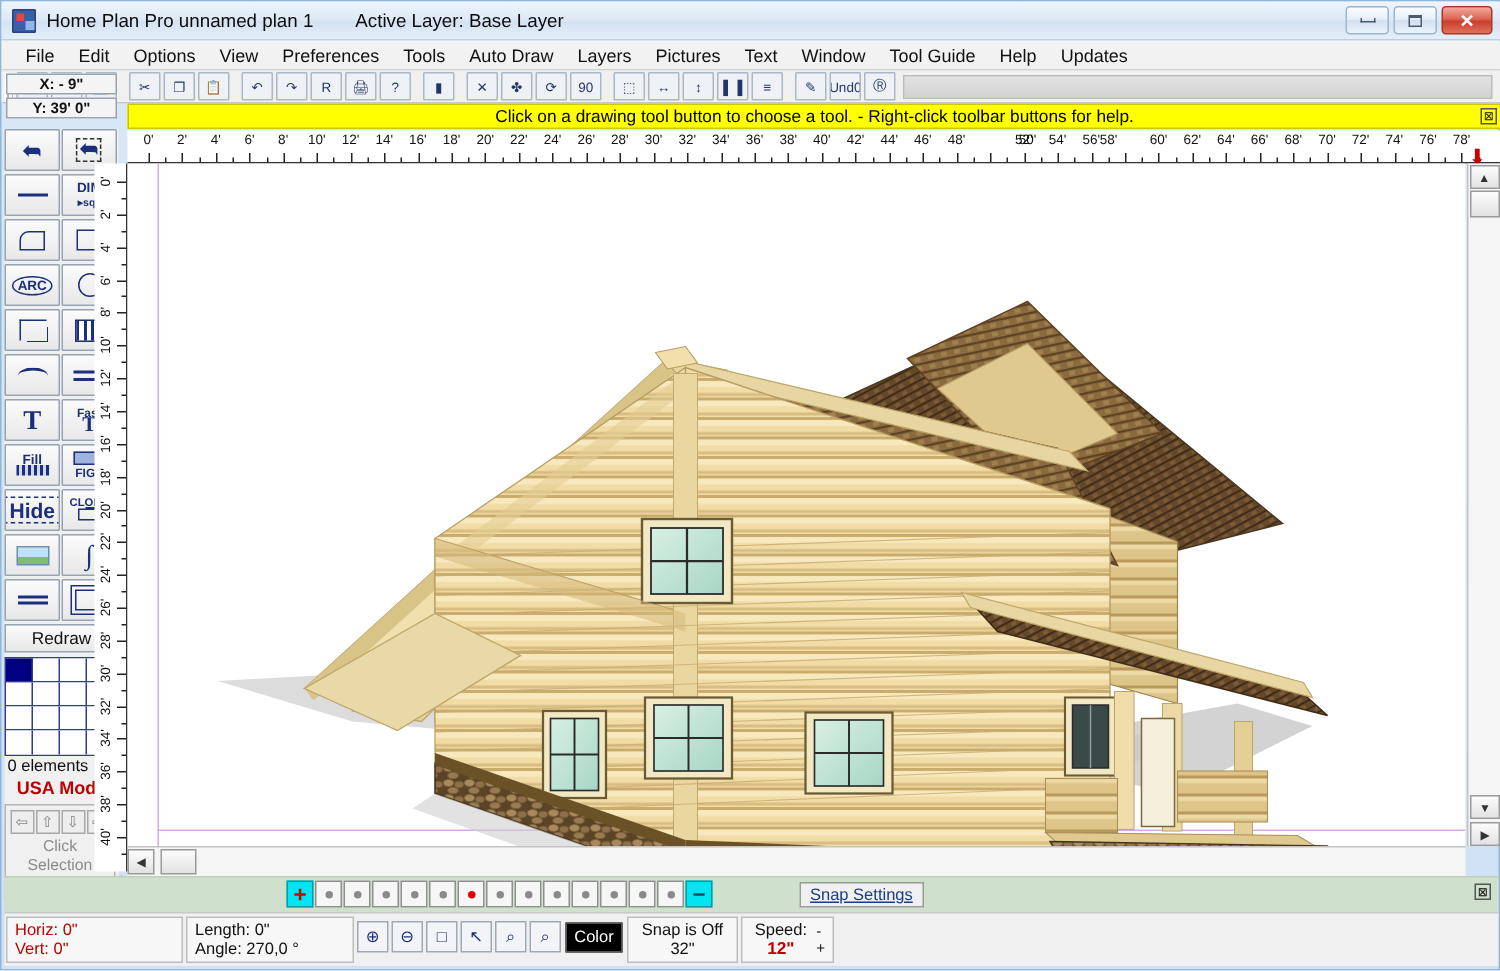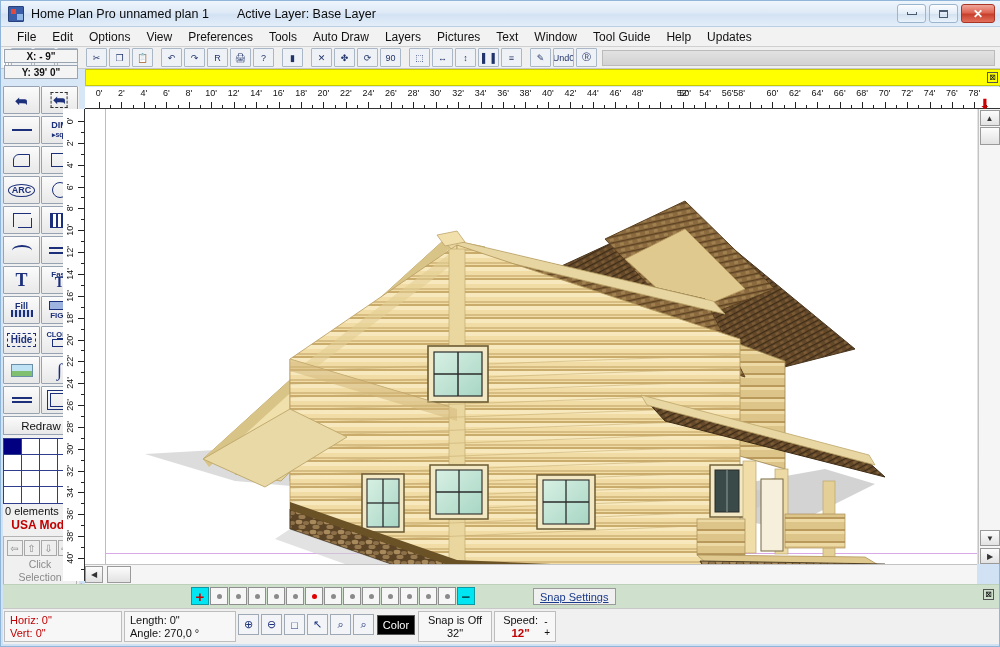--- a/index.html
+++ b/index.html
@@ -323,20 +323,21 @@
           <span>Und0</span>
         </div>
         <div class="tb-btn">
           <span>Ⓡ</span>
         </div>
       </div>
     <div class="tb-blank"></div>
   </div>
 
   <div class="hintbar">
+    <span class="hint-text">Click on a drawing tool button to choose a tool.  -  Right-click toolbar buttons for help.</span>
     <div class="hint-close">⊠</div>
   </div>
 
   <div class="coordbox" id="coord-x">X: - 9"</div>
   <div class="coordbox" id="coord-y">Y: 39' 0"</div>
 
   <div class="leftpanel">
     <div class="tgrid">
       <div class="tbtn">
           <span style="font-size:15px;transform:scaleX(-1);display:inline-block">➦</span>
@@ -388,21 +389,21 @@
         </div>
 
       <div class="tbtn">
           <span style="line-height:8px;font-size:9px">Fill<br><span style="display:inline-block;width:22px;height:7px;background:repeating-linear-gradient(90deg,#1b2f7a 0 2px,#cfd8ef 2px 4px)"></span></span>
         </div>
       <div class="tbtn">
           <span style="line-height:8px;font-size:8px"><span style="display:inline-block;width:22px;height:9px;background:#9fb3e0;border:1px solid #1b2f7a"></span><br>FIGS</span>
         </div>
 
       <div class="tbtn">
-          <span style="font-size:10px;border:1px dashed #1b2f7a;padding:1px 3px">Hide</span>
+          <span style="font-size:14px;border:1px dashed #1b2f7a;padding:1px 3px">Hide</span>
         </div>
       <div class="tbtn">
           <span style="line-height:8px;font-size:7.5px">CLONE<br><span style="display:inline-block;width:16px;height:8px;border:1px solid #1b2f7a;box-shadow:3px -3px 0 -2px #1b2f7a"></span></span>
         </div>
 
       <div class="tbtn">
           <span style="display:block;width:22px;height:13px;background:linear-gradient(180deg,#bfe3f5 0 55%,#7fbf6f 55% 100%);border:1px solid #6a8fa8"></span>
         </div>
       <div class="tbtn">
           <span style="font-size:18px;font-family:'Liberation Serif',serif">∫</span>

